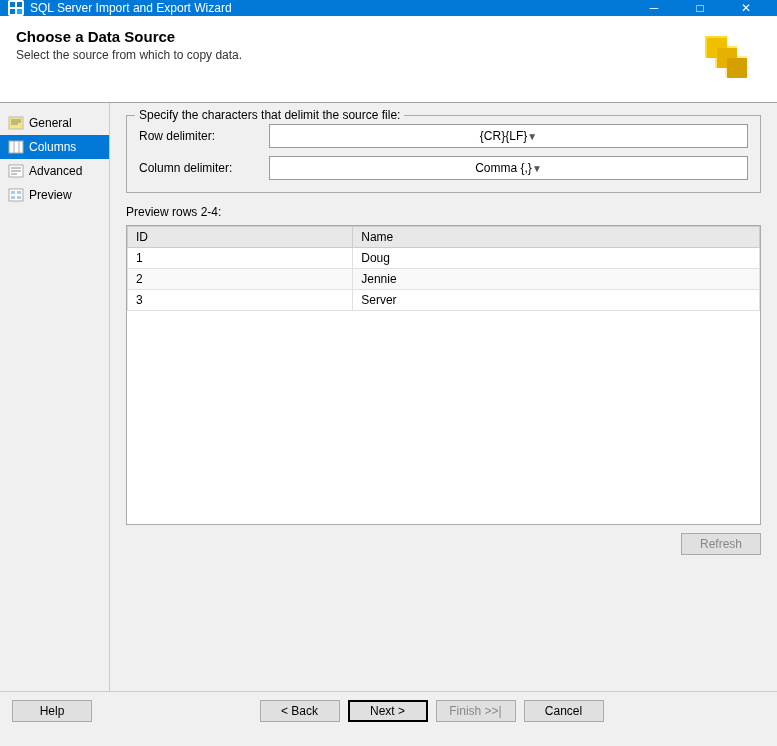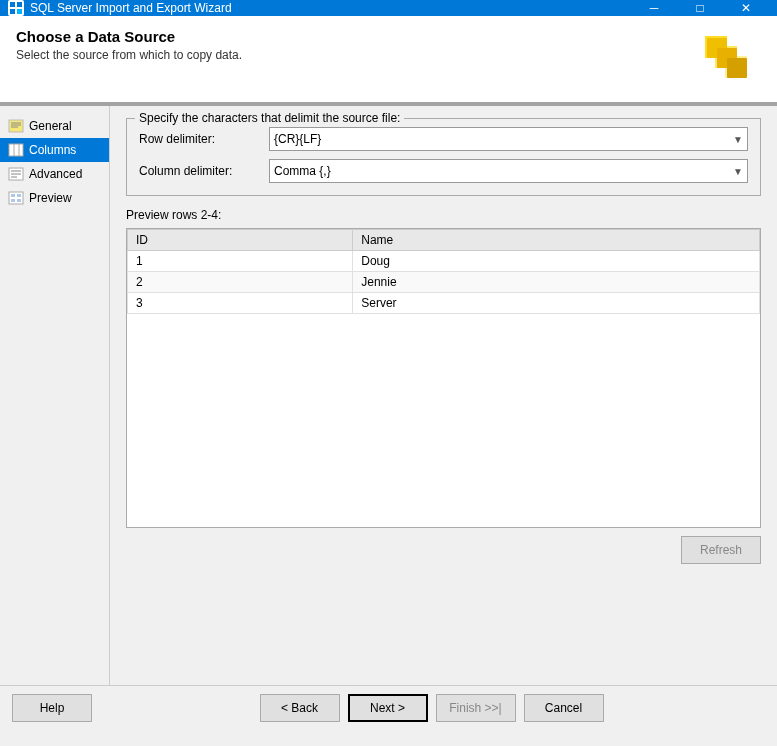--- a/index.html
+++ b/index.html
@@ -64,21 +64,21 @@
       flex-direction: column;
     }
 
     
     .header-section {
       background: white;
       padding: 12px 16px 10px 16px;
       display: flex;
       align-items: flex-start;
       justify-content: space-between;
-      border-bottom: 4px solid #a3a3a3;
+      border-bottom: 1px solid #a3a3a3;
       gap: 20px;
     }
     .header-text h2 {
       font-size: 15px;
       font-weight: bold;
       color: #000;
       margin-bottom: 3px;
     }
     .header-text p {
       font-size: 12px;
@@ -165,21 +165,21 @@
     }
     .form-select {
       flex: 1;
       height: 24px;
       border: 1px solid #999;
       background: white;
       font-size: 12px;
       padding: 0 4px;
       display: flex;
       align-items: center;
-      justify-content: space-between;
+      justify-content: center;
       cursor: pointer;
     }
 
     
     .preview-label {
       font-size: 12px;
       margin-bottom: 6px;
     }
     .preview-table-wrapper {
       border: 1px solid #aaa;
@@ -209,21 +209,21 @@
     }
 
     
     .action-buttons {
       display: flex;
       justify-content: flex-end;
       gap: 8px;
       margin-top: 8px;
     }
     .btn {
-      height: 28px;
+      height: 22px;
       min-width: 80px;
       border: 1px solid #aaa;
       background: #e0e0e0;
       font-size: 12px;
       cursor: pointer;
       padding: 0 0;
       display: flex;
       align-items: center;
       justify-content: center;
     }

